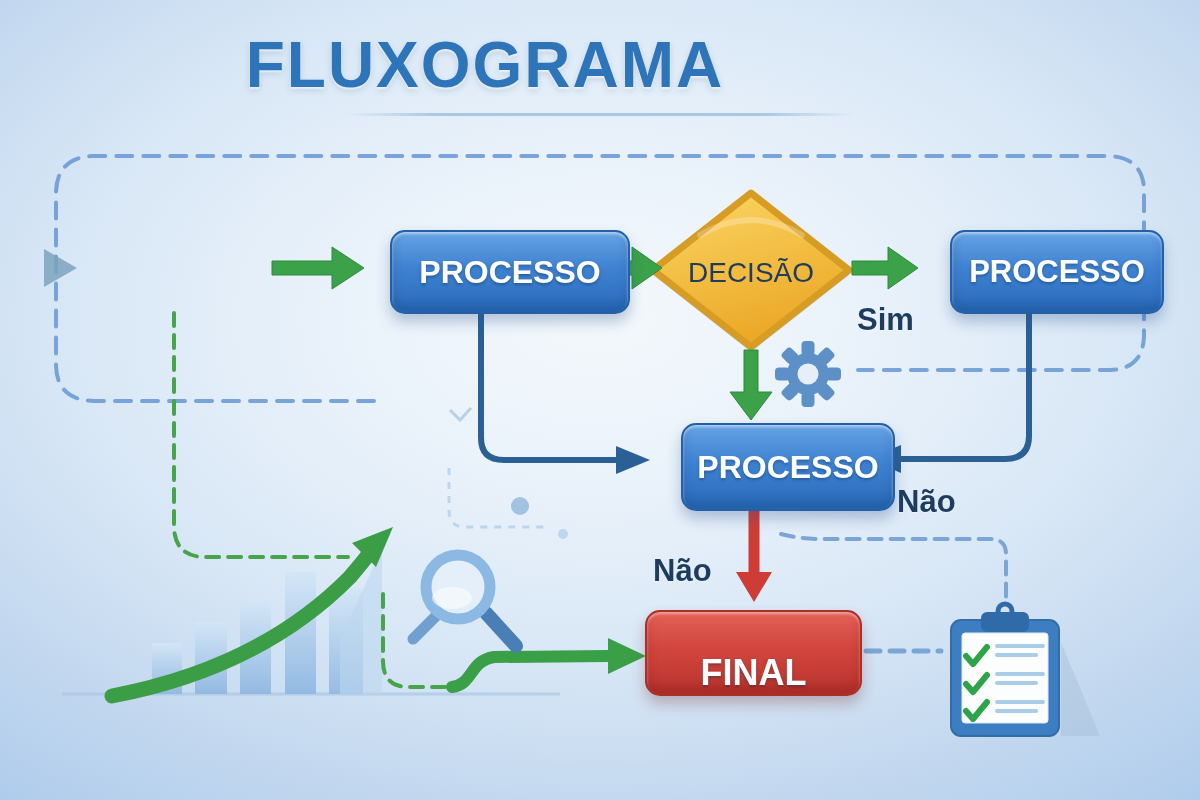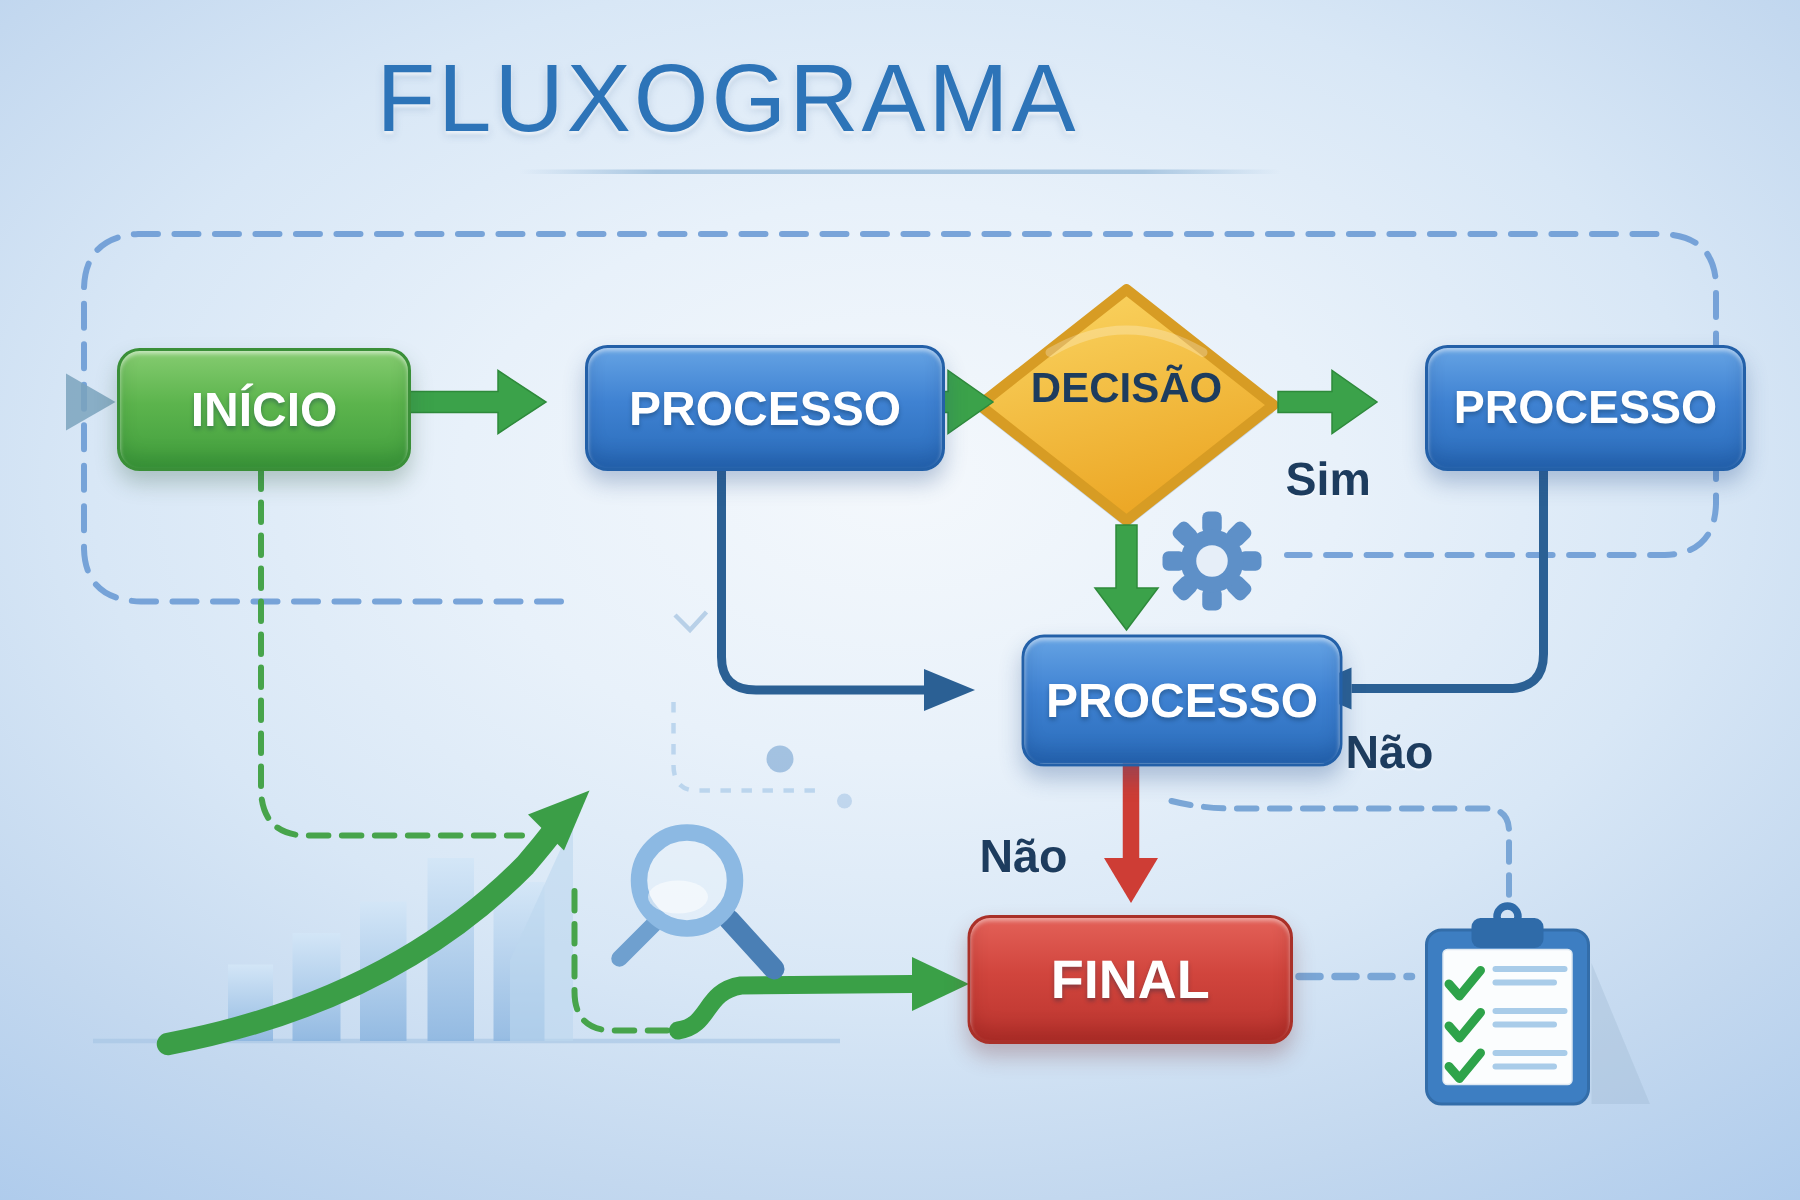--- a/index.html
+++ b/index.html
@@ -7,21 +7,21 @@
   .canvas{
     position:relative;width:1200px;height:800px;overflow:hidden;
     background:radial-gradient(ellipse 980px 620px at 50% 40%,
       #f4f8fc 0%, #e8f1fa 30%, #d8e7f6 55%, #c3d8ef 78%, #aecbec 100%);
   }
   .layer{position:absolute;left:0;top:0;width:1200px;height:800px;}
   svg{display:block;}
 
   .page-title{
     position:absolute;left:0;top:28px;width:970px;text-align:center;
-    font-size:64px;font-weight:normal;letter-spacing:2px;color:#2d74b8;
+    font-size:64px;font-weight:bold;letter-spacing:2px;color:#2d74b8;
     text-shadow:0 2px 2px rgba(255,255,255,.65), 0 3px 6px rgba(70,110,160,.25);
   }
   .title-underline{
     position:absolute;left:346px;top:113px;width:508px;height:3px;border-radius:2px;
     background:linear-gradient(90deg, rgba(159,192,221,0) 0%, #9fc0dd 18%, #9fc0dd 82%, rgba(159,192,221,0) 100%);
     opacity:.85;
   }
 
   .node{
     position:absolute;display:flex;align-items:center;justify-content:center;
@@ -36,31 +36,32 @@
   .node-blue{
     background:linear-gradient(180deg,#65a3e4 0%, #3f82d2 45%, #2a6cba 100%);
     border:2px solid #2360a8;
     box-shadow:0 8px 14px rgba(40,80,140,.30), inset 0 2px 3px rgba(255,255,255,.5), inset 0 -8px 12px rgba(0,40,100,.20);
     margin-left:28px;
   }
   .node-red{
     background:linear-gradient(180deg,#e36158 0%, #d1453d 45%, #ba342e 100%);
     border:2px solid #a93028;
     box-shadow:0 8px 14px rgba(120,50,50,.30), inset 0 2px 3px rgba(255,255,255,.45), inset 0 -8px 12px rgba(90,0,0,.20);
+    align-items:flex-end;
   }
   .node-inicio{left:78px;top:232px;width:192px;height:78px;font-size:32px;}
   .node-p1{left:362px;top:230px;width:236px;height:80px;font-size:32px;}
   .node-p2{left:922px;top:230px;width:210px;height:80px;font-size:31px;}
   .node-p3{left:653px;top:423px;width:210px;height:84px;font-size:32px;}
   .node-final{left:645px;top:610px;width:213px;height:82px;font-size:36px;}
 
   .diamond-label{
-    position:absolute;left:661px;top:240px;width:180px;height:38px;
+    position:absolute;left:661px;top:254px;width:180px;height:38px;
     display:flex;align-items:center;justify-content:center;
-    font-size:28px;font-weight:bold;color:#1d3c5e;
+    font-size:28px;font-weight:normal;color:#1d3c5e;
   }
   .edge-label{
     position:absolute;font-size:31px;font-weight:bold;color:#1d3c5e;
     text-shadow:0 1px 1px rgba(255,255,255,.5);
   }
   .lbl-sim{left:833px;top:302px;margin-left:24px;}
   .lbl-nao-right{left:897px;top:484px;}
   .lbl-nao-left{left:653px;top:553px;}
 </style>
 </head>
@@ -185,23 +186,20 @@
           <path d="M 997,683 H 1036"></path>
         <path d="M 997,702 H 1043"></path>
           <path d="M 997,711 H 1036"></path>
       </g>
     </g>
   </svg>
 
   <div class="page-title">FLUXOGRAMA</div>
   <div class="title-underline"></div>
 
-  <div class="node node-green node-inicio">
-    <span>INÍCIO</span>
-  </div>
 
   <div class="node node-blue node-p1">
     <span>PROCESSO</span>
   </div>
 
   <div class="diamond-label">
     <span>DECISÃO</span>
   </div>
 
   <div class="node node-blue node-p2">

